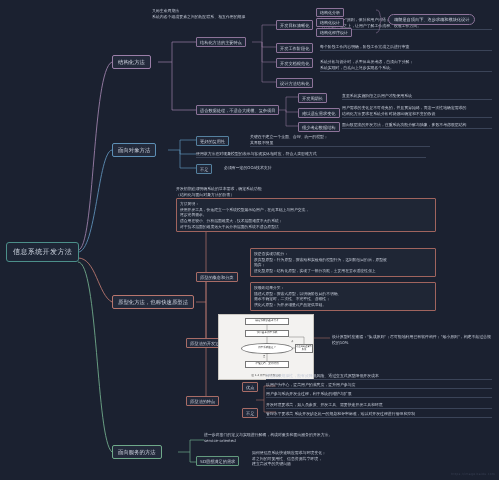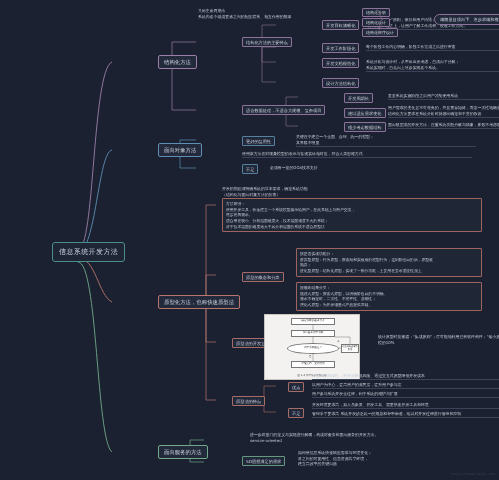--- a/index.html
+++ b/index.html
@@ -4,21 +4,21 @@
 <style>
   html,body{margin:0;padding:0;background:#1b2130;}
   body{
     font-family:"DejaVu Sans","Liberation Sans",sans-serif;
     width:499px;height:480px;overflow:hidden;position:relative;
     color:#d8dce6;
   }
   #map{position:absolute;left:0;top:0;width:499px;height:480px;}
   svg.links{position:absolute;left:0;top:0;width:499px;height:480px;pointer-events:none;}
 
-  .node{position:absolute;box-sizing:border-box;margin-left:46px;}
+  .node{position:absolute;box-sizing:border-box;}
 
   
   .root{
     border:1px solid #4c8f8a;border-radius:3px;
     background:#1e2636;
     padding:4px 6px;
     font-size:7px;letter-spacing:.4px;color:#cfd6e2;
     white-space:nowrap;
   }
 

